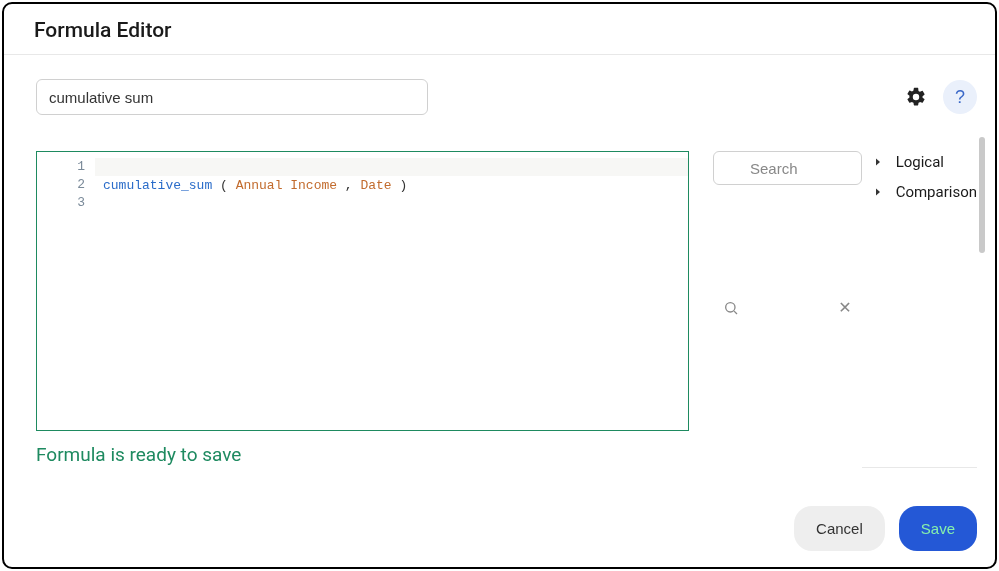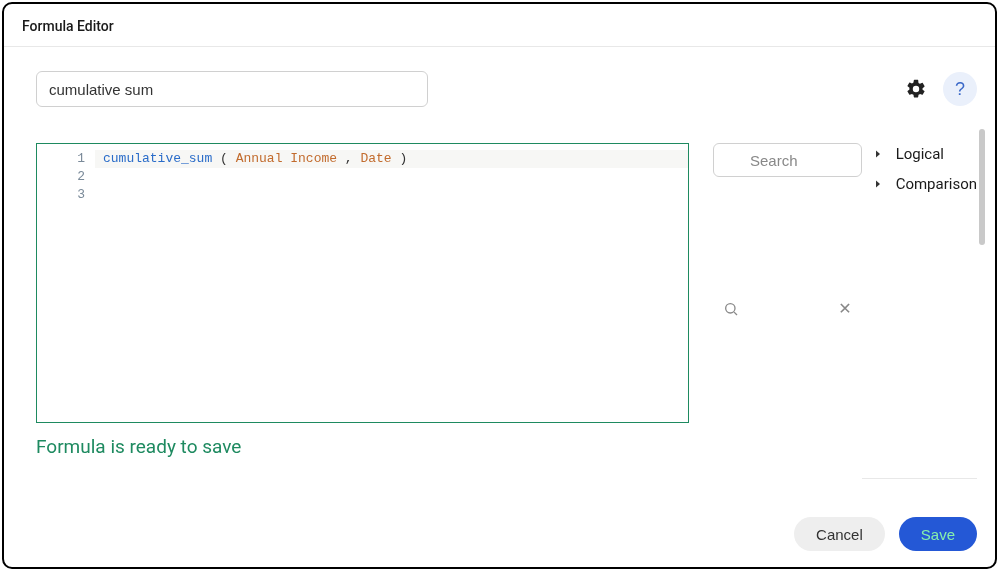--- a/index.html
+++ b/index.html
@@ -23,23 +23,24 @@
       display: flex;
       flex-direction: column;
       overflow: hidden;
       background: #fff;
     }
     .header {
       padding: 14px 18px 12px 18px;
       border-bottom: 1px solid #e8e8e8;
     }
     .header-title {
-      font-size: 14px;
+      font-size: 21px;
       font-weight: 500;
       color: #1a1a1a;
+      margin-left: 12px;
     }
     .content {
       flex: 1;
       padding: 24px 18px 12px 32px;
       display: flex;
       flex-direction: column;
       gap: 0;
       min-height: 0;
     }
     .top-row {
@@ -134,20 +135,21 @@
       width: 100%;
       background: #f7f7f5;
       z-index: 0;
     }
     .code-line .tk-fn { color: #2a6cc9; }
     .code-line .tk-p  { color: #333; }
     .code-line .tk-arg{ color: #c26b2d; }
     .code-text {
       position: relative;
       z-index: 1;
+      margin-top: 19px;
     }
     .status-msg {
       margin-top: 12px;
       font-size: 19px;
       color: #1e8a60;
     }
     .side-col {
       flex: 1;
       display: flex;
       flex-direction: row;
@@ -226,21 +228,21 @@
       color: #333;
       padding-left: 2px;
     }
     .footer {
       display: flex;
       justify-content: flex-end;
       gap: 14px;
       padding: 12px 18px 16px 18px;
     }
     .btn {
-      height: 34px;
+      height: 45px;
       padding: 0 22px;
       border-radius: 18px;
       font-size: 15px;
       border: none;
       cursor: pointer;
     }
     .btn-cancel {
       background: #eeeeee;
       color: #333;
     }

